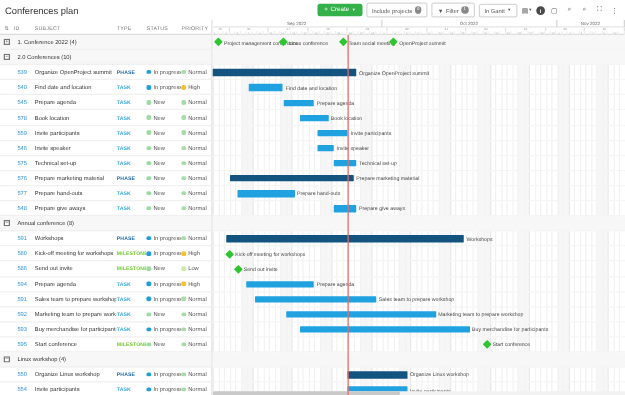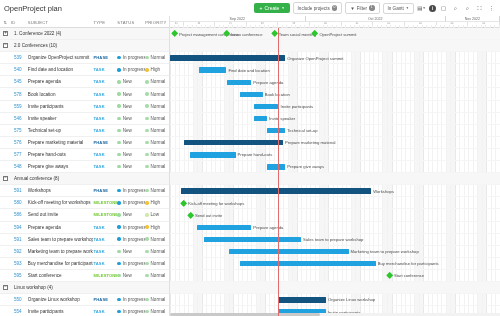--- a/index.html
+++ b/index.html
@@ -104,21 +104,21 @@
 
   .hscroll { position:absolute; left:0; right:0; bottom:0; height:3px; background:#f2f2f2; }
   .hscroll-thumb { position:absolute; left:0; top:0; height:3px; background:#c9c9c9; border-radius:2px; }
 </style>
 </head>
 <body>
 
 <div class="app">
 
   <div class="topbar">
-    <div class="page-title">OpenProject plan</div>
+    <div class="page-title">Conferences plan</div>
     <div class="tb-right">
       <div class="btn-create">
         <span>+</span>
         <span>Create</span>
         <span class="caret">▼</span>
       </div>
       <div class="btn-plain">
         <span>Include projects</span>
         <span class="badge-circ">0</span>
       </div>

